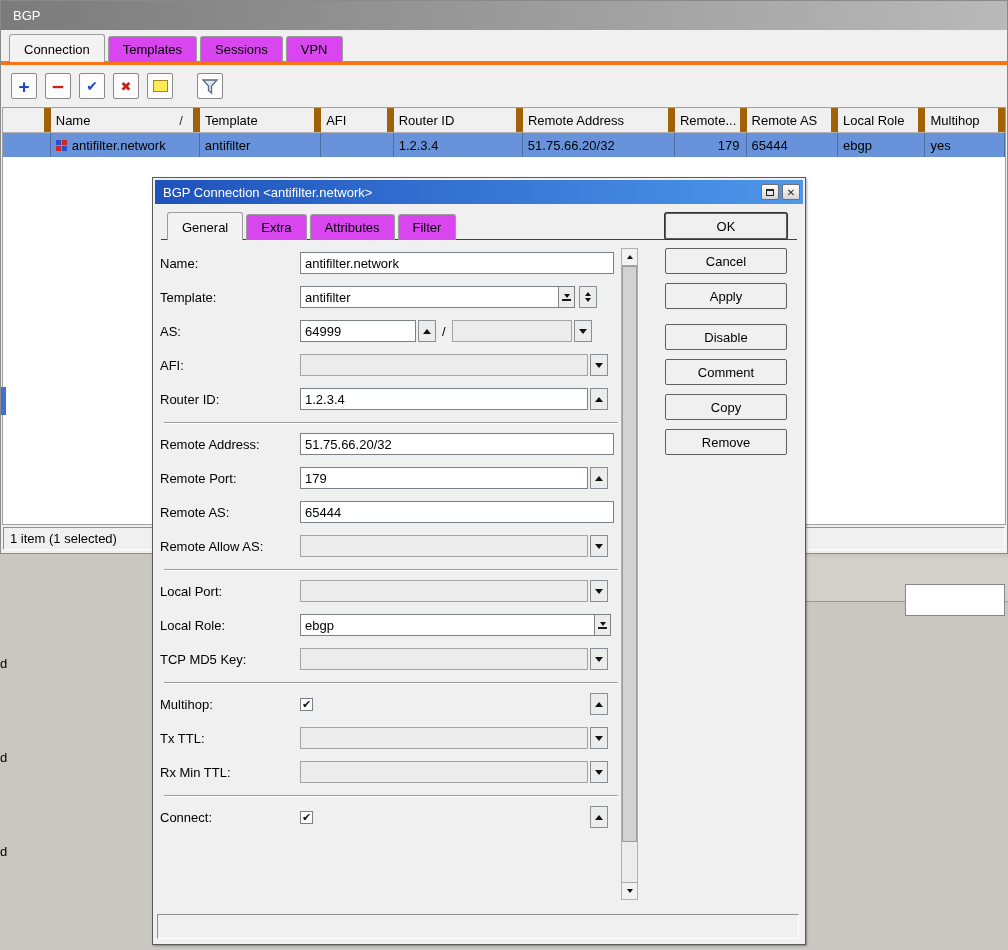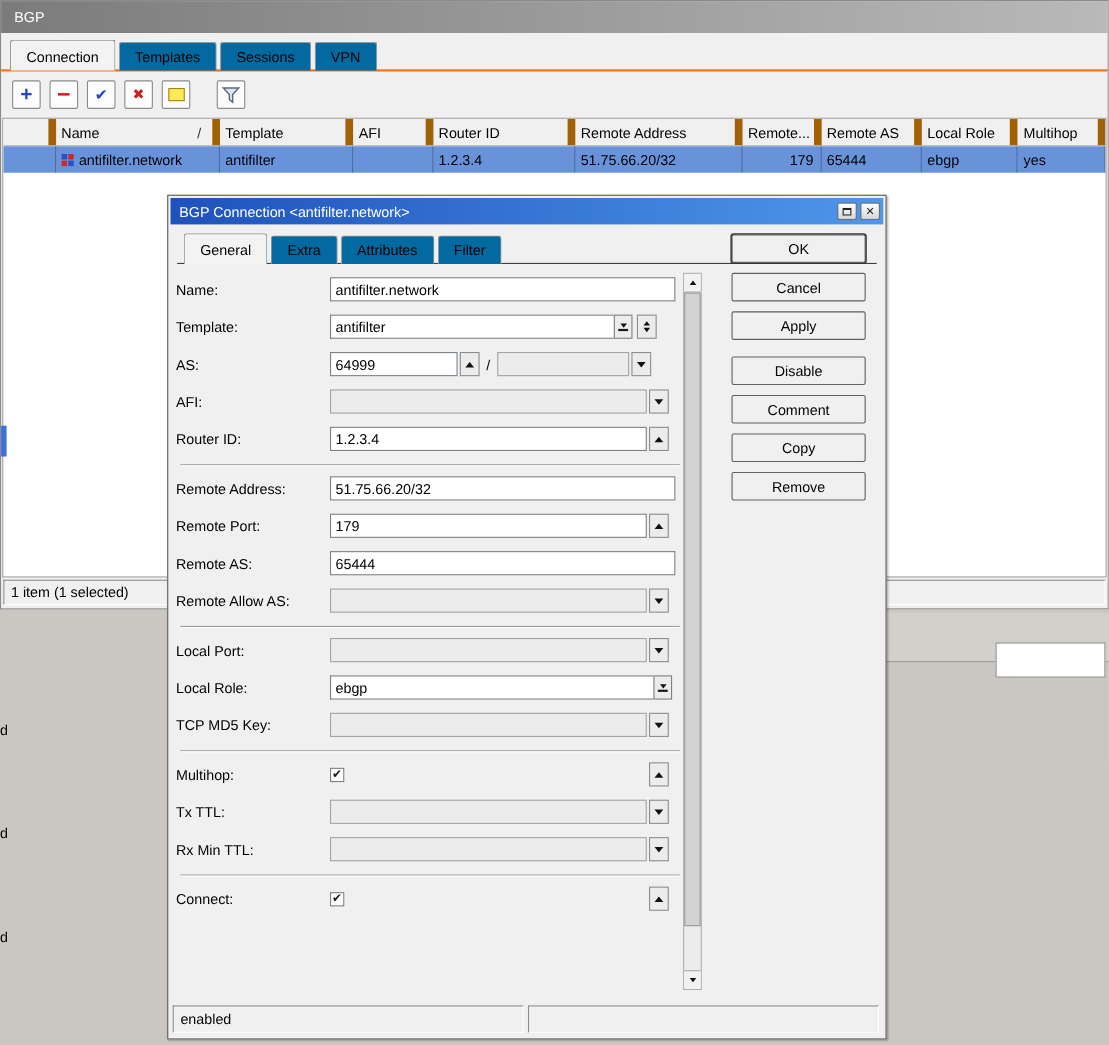--- a/index.html
+++ b/index.html
@@ -9,22 +9,22 @@
     font-family:"Liberation Sans","DejaVu Sans",sans-serif;
     font-size:13px;color:#000;
     -webkit-font-smoothing:antialiased;
   }
   
   .mainwin{position:absolute;left:0;top:0;width:1008px;height:554px;background:#f0f0f0;
     border:1px solid #8a8a8a;box-sizing:border-box;z-index:1;}
   .mw-title{height:29px;background:linear-gradient(to right,#7b7b7b,#b9b9b9);
     color:#fff;display:flex;align-items:center;padding-left:12px;font-size:13px;}
   .mw-tabs{height:35px;display:flex;align-items:flex-end;padding-left:8px;
-    border-bottom:2px solid #f97316;box-sizing:border-box;}
-  .tab{font-size:13px;padding:5px 14px 5px;background:#0369a1;border:1px solid #9c9c9c;
+    border-bottom:4px solid #f97316;box-sizing:border-box;}
+  .tab{font-size:13px;padding:5px 14px 5px;background:#d946ef;border:1px solid #9c9c9c;
     border-bottom:none;border-radius:3px 3px 0 0;margin-right:3px;position:relative;bottom:-1px;white-space:nowrap;}
   .tab.active{background:#f3f3f3;padding-top:7px;z-index:2;}
   .mw-toolbar{height:42px;display:flex;align-items:center;padding-left:10px;}
   .tbtn{width:26px;height:26px;background:#fcfcfc;border:1px solid #8a8a8a;border-radius:2px;
     display:flex;align-items:center;justify-content:center;margin-right:8px;box-sizing:border-box;}
   .tbtn.sep{margin-left:16px;}
   .ic-add{color:#2546c8;font-size:19px;font-weight:bold;line-height:19px;}
   .ic-remove{color:#cc2020;font-size:21px;font-weight:bold;line-height:19px;}
   .ic-enable{color:#2546c8;font-size:14px;font-weight:bold;}
   .ic-disable{color:#cc2020;font-size:13px;font-weight:bold;}
@@ -379,18 +379,15 @@
     <button class="dbtn default">OK</button>
     <button class="dbtn">Cancel</button>
     <button class="dbtn">Apply</button>
     <button class="dbtn gap-before">Disable</button>
     <button class="dbtn">Comment</button>
     <button class="dbtn">Copy</button>
     <button class="dbtn">Remove</button>
   </div>
 
   <div class="dlg-status">
-    <div class="status-box">
-        <span>enabled</span>
-      </div>
     <div class="status-box"></div>
   </div>
 </div>
 
 </body></html>

